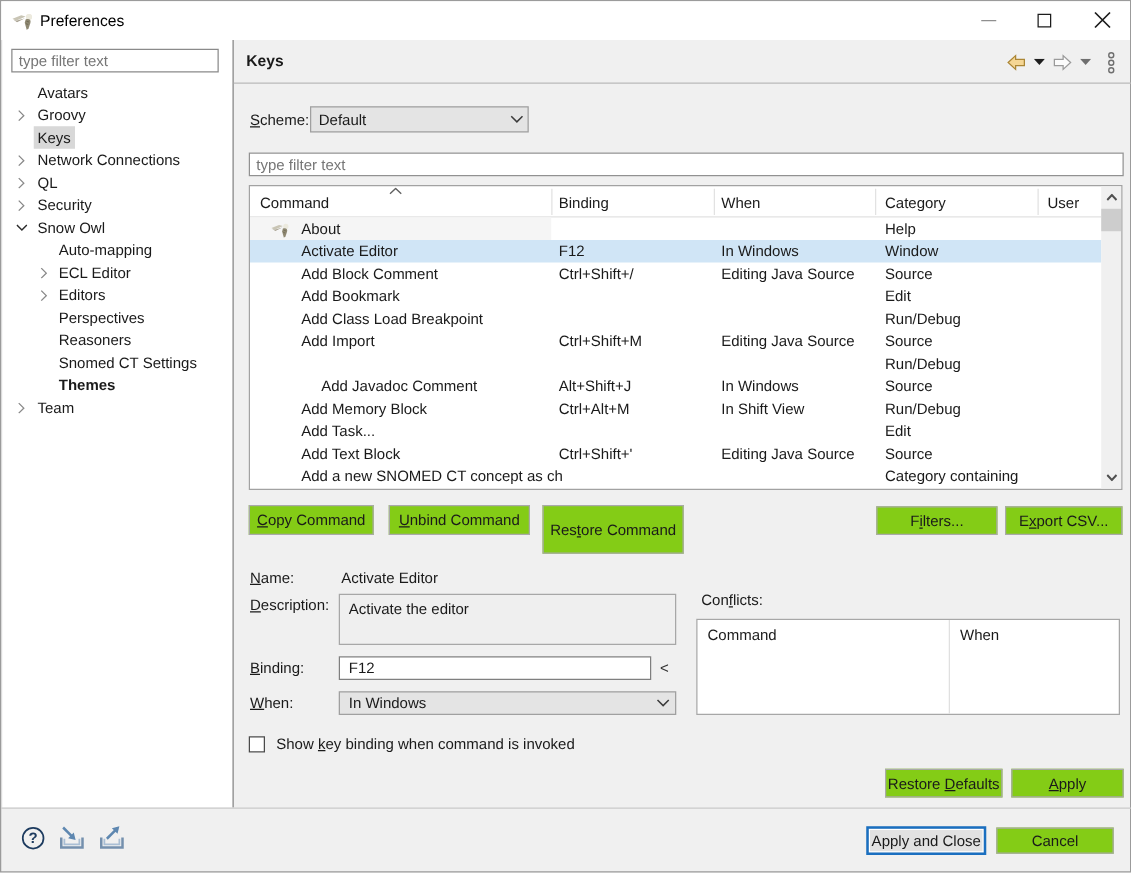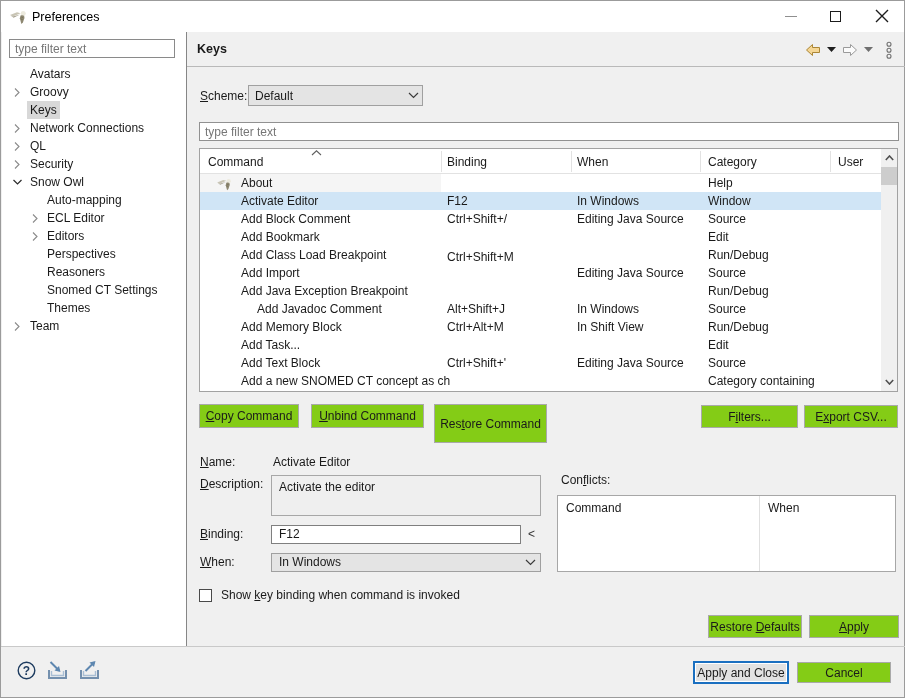--- a/index.html
+++ b/index.html
@@ -66,21 +66,21 @@
 <div class="t" style="left:29px;top:118px;">Network Connections</div>
 <div class="t" style="left:29px;top:136px;">QL</div>
 <div class="t" style="left:29px;top:154px;">Security</div>
 <div class="t" style="left:29px;top:172px;">Snow Owl</div>
 <div class="t" style="left:46px;top:190px;">Auto-mapping</div>
 <div class="t" style="left:46px;top:208px;">ECL Editor</div>
 <div class="t" style="left:46px;top:226px;">Editors</div>
 <div class="t" style="left:46px;top:244px;">Perspectives</div>
 <div class="t" style="left:46px;top:262px;">Reasoners</div>
 <div class="t" style="left:46px;top:280px;">Snomed CT Settings</div>
-<div class="t" style="left:46px;top:298px;">Themes</div>
+<div class="t" style="left:46px;top:298px;font-weight:bold;">Themes</div>
 <div class="t" style="left:29px;top:316px;">Team</div>
 
 <div class="t" style="left:196px;top:39px;font-weight:bold;font-size:12.5px;">Keys</div>
 <svg class="abs" style="left:804px;top:41px" width="16" height="16" viewBox="0 0 16 16">
   <path d="M1.5,8 L7.5,2.5 L7.5,5.5 L14.5,5.5 L14.5,10.5 L7.5,10.5 L7.5,13.5 Z" fill="#f5d694" stroke="#ab8635" stroke-width="1"></path>
 </svg>
 <svg class="abs" style="left:826px;top:46px" width="9" height="6" viewBox="0 0 9 6">
       <polygon points="0,0 9,0 4.5,5" fill="#1e1e1e"></polygon>
     </svg>
 <svg class="abs" style="left:841px;top:41px" width="16" height="16" viewBox="0 0 16 16">
@@ -137,24 +137,23 @@
       <div class="t" style="left:508px;top:43px;">Window</div>
   <div class="t" style="left:41px;top:61px;">Add Block Comment</div>
       <div class="t" style="left:247px;top:61px;">Ctrl+Shift+/</div>
       <div class="t" style="left:377px;top:61px;">Editing Java Source</div>
       <div class="t" style="left:508px;top:61px;">Source</div>
   <div class="t" style="left:41px;top:79px;">Add Bookmark</div>
       <div class="t" style="left:508px;top:79px;">Edit</div>
   <div class="t" style="left:41px;top:97px;">Add Class Load Breakpoint</div>
       <div class="t" style="left:508px;top:97px;">Run/Debug</div>
   <div class="t" style="left:41px;top:115px;">Add Import</div>
-      <div class="t" style="left:247px;top:99px;text-align:right;">Ctrl+Shift+M</div>
+      <div class="t" style="left:247px;top:115px;text-align:right;">Ctrl+Shift+M</div>
       <div class="t" style="left:377px;top:115px;">Editing Java Source</div>
       <div class="t" style="left:508px;top:115px;">Source</div>
-  <div class="t" style="left:41px;top:133px;">Add Java Exception Breakpoint</div>
       <div class="t" style="left:508px;top:133px;">Run/Debug</div>
   <div class="t" style="left:41px;top:151px;margin-left:16px;">Add Javadoc Comment</div>
       <div class="t" style="left:247px;top:151px;">Alt+Shift+J</div>
       <div class="t" style="left:377px;top:151px;">In Windows</div>
       <div class="t" style="left:508px;top:151px;">Source</div>
   <div class="t" style="left:41px;top:169px;">Add Memory Block</div>
       <div class="t" style="left:247px;top:169px;">Ctrl+Alt+M</div>
       <div class="t" style="left:377px;top:169px;">In Shift View</div>
       <div class="t" style="left:508px;top:169px;">Run/Debug</div>
   <div class="t" style="left:41px;top:187px;">Add Task...</div>

